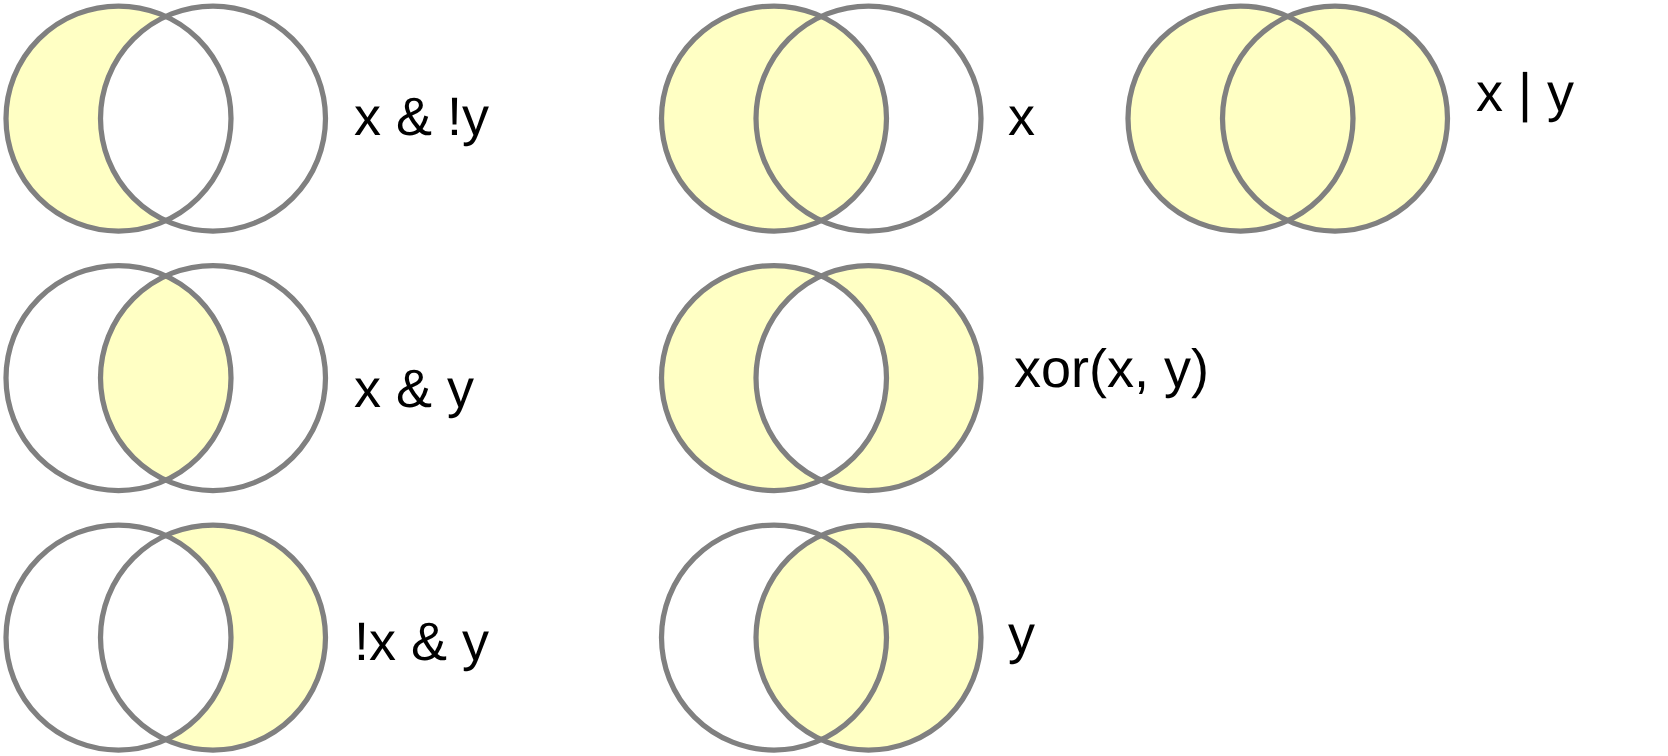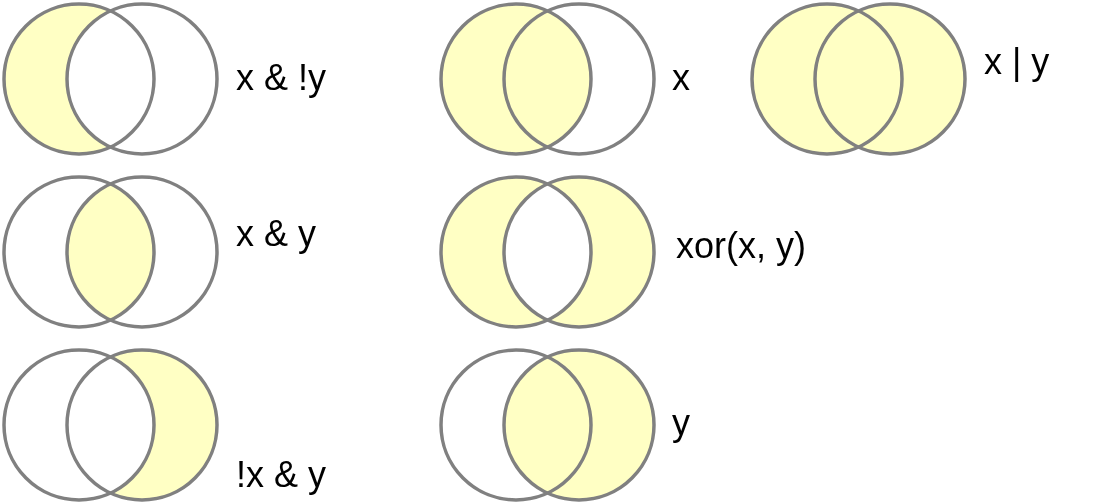--- a/index.html
+++ b/index.html
@@ -63,21 +63,21 @@
           <circle cx="79" cy="79" r="75"></circle>
         </clipPath>
         <clipPath id="c3R">
           <circle cx="142" cy="79" r="75"></circle>
         </clipPath>
       </defs>
       <circle cx="142" cy="79" r="75" fill="#ffffc4" clip-path="url(#c3L)"></circle>
       <circle cx="79" cy="79" r="75" fill="none" stroke="#808080" stroke-width="3.5"></circle>
       <circle cx="142" cy="79" r="75" fill="none" stroke="#808080" stroke-width="3.5"></circle>
     </svg>
-    <div class="lbl" style="left: 236px; top: 216px;">x &amp; y</div>
+    <div class="lbl" style="left: 236px; top: 241px;">x &amp; y</div>
     <svg width="222" height="160" class="venn" style="left: 437px; top: 173px;">
       <defs>
         <clipPath id="c4L">
           <circle cx="79" cy="79" r="75"></circle>
         </clipPath>
         <clipPath id="c4R">
           <circle cx="142" cy="79" r="75"></circle>
         </clipPath>
       </defs>
       <circle cx="79" cy="79" r="75" fill="#ffffc4"></circle>
@@ -94,21 +94,21 @@
         </clipPath>
         <clipPath id="c5R">
           <circle cx="142" cy="79" r="75"></circle>
         </clipPath>
       </defs>
       <circle cx="142" cy="79" r="75" fill="#ffffc4"></circle>
       <circle cx="142" cy="79" r="75" fill="#ffffff" clip-path="url(#c5L)"></circle>
       <circle cx="79" cy="79" r="75" fill="none" stroke="#808080" stroke-width="3.5"></circle>
       <circle cx="142" cy="79" r="75" fill="none" stroke="#808080" stroke-width="3.5"></circle>
     </svg>
-    <div class="lbl" style="left: 236px; top: 410px; margin-top: 47px;">!x &amp; y</div>
+    <div class="lbl" style="left: 236px; top: 410px;">!x &amp; y</div>
     <svg width="222" height="160" class="venn" style="left: 437px; top: 346px;">
       <defs>
         <clipPath id="c6L">
           <circle cx="79" cy="79" r="75"></circle>
         </clipPath>
         <clipPath id="c6R">
           <circle cx="142" cy="79" r="75"></circle>
         </clipPath>
       </defs>
       <circle cx="142" cy="79" r="75" fill="#ffffc4"></circle>

